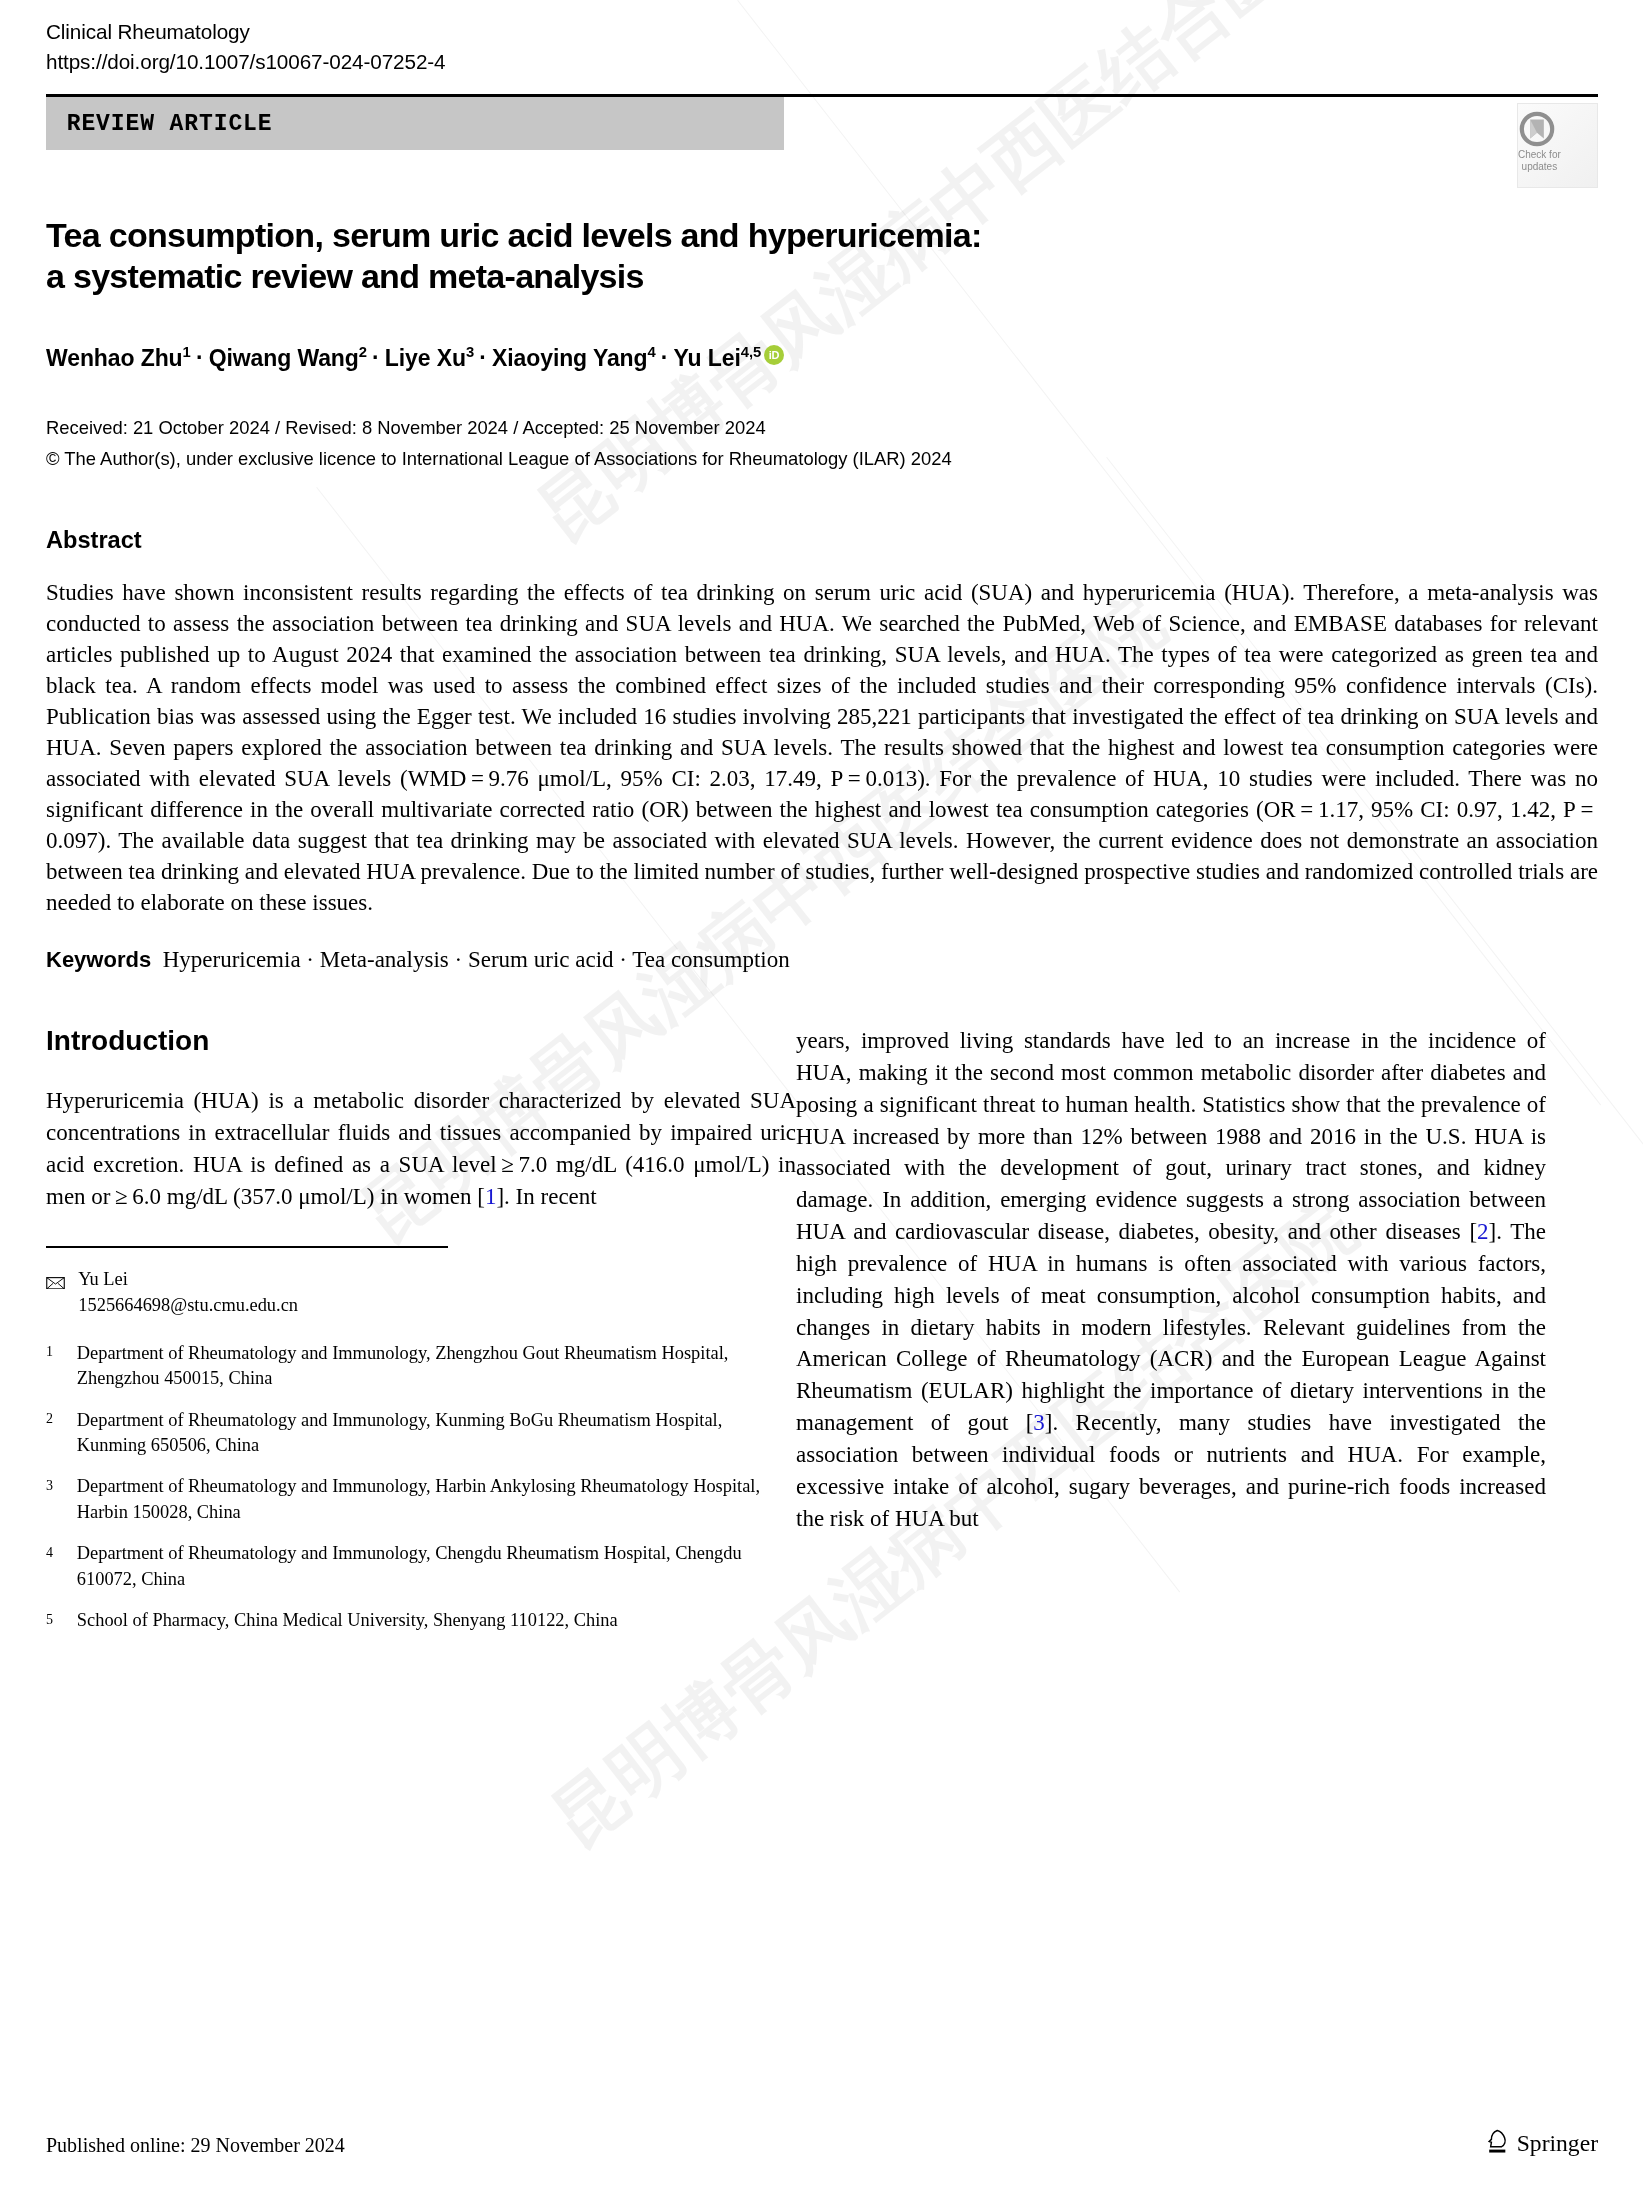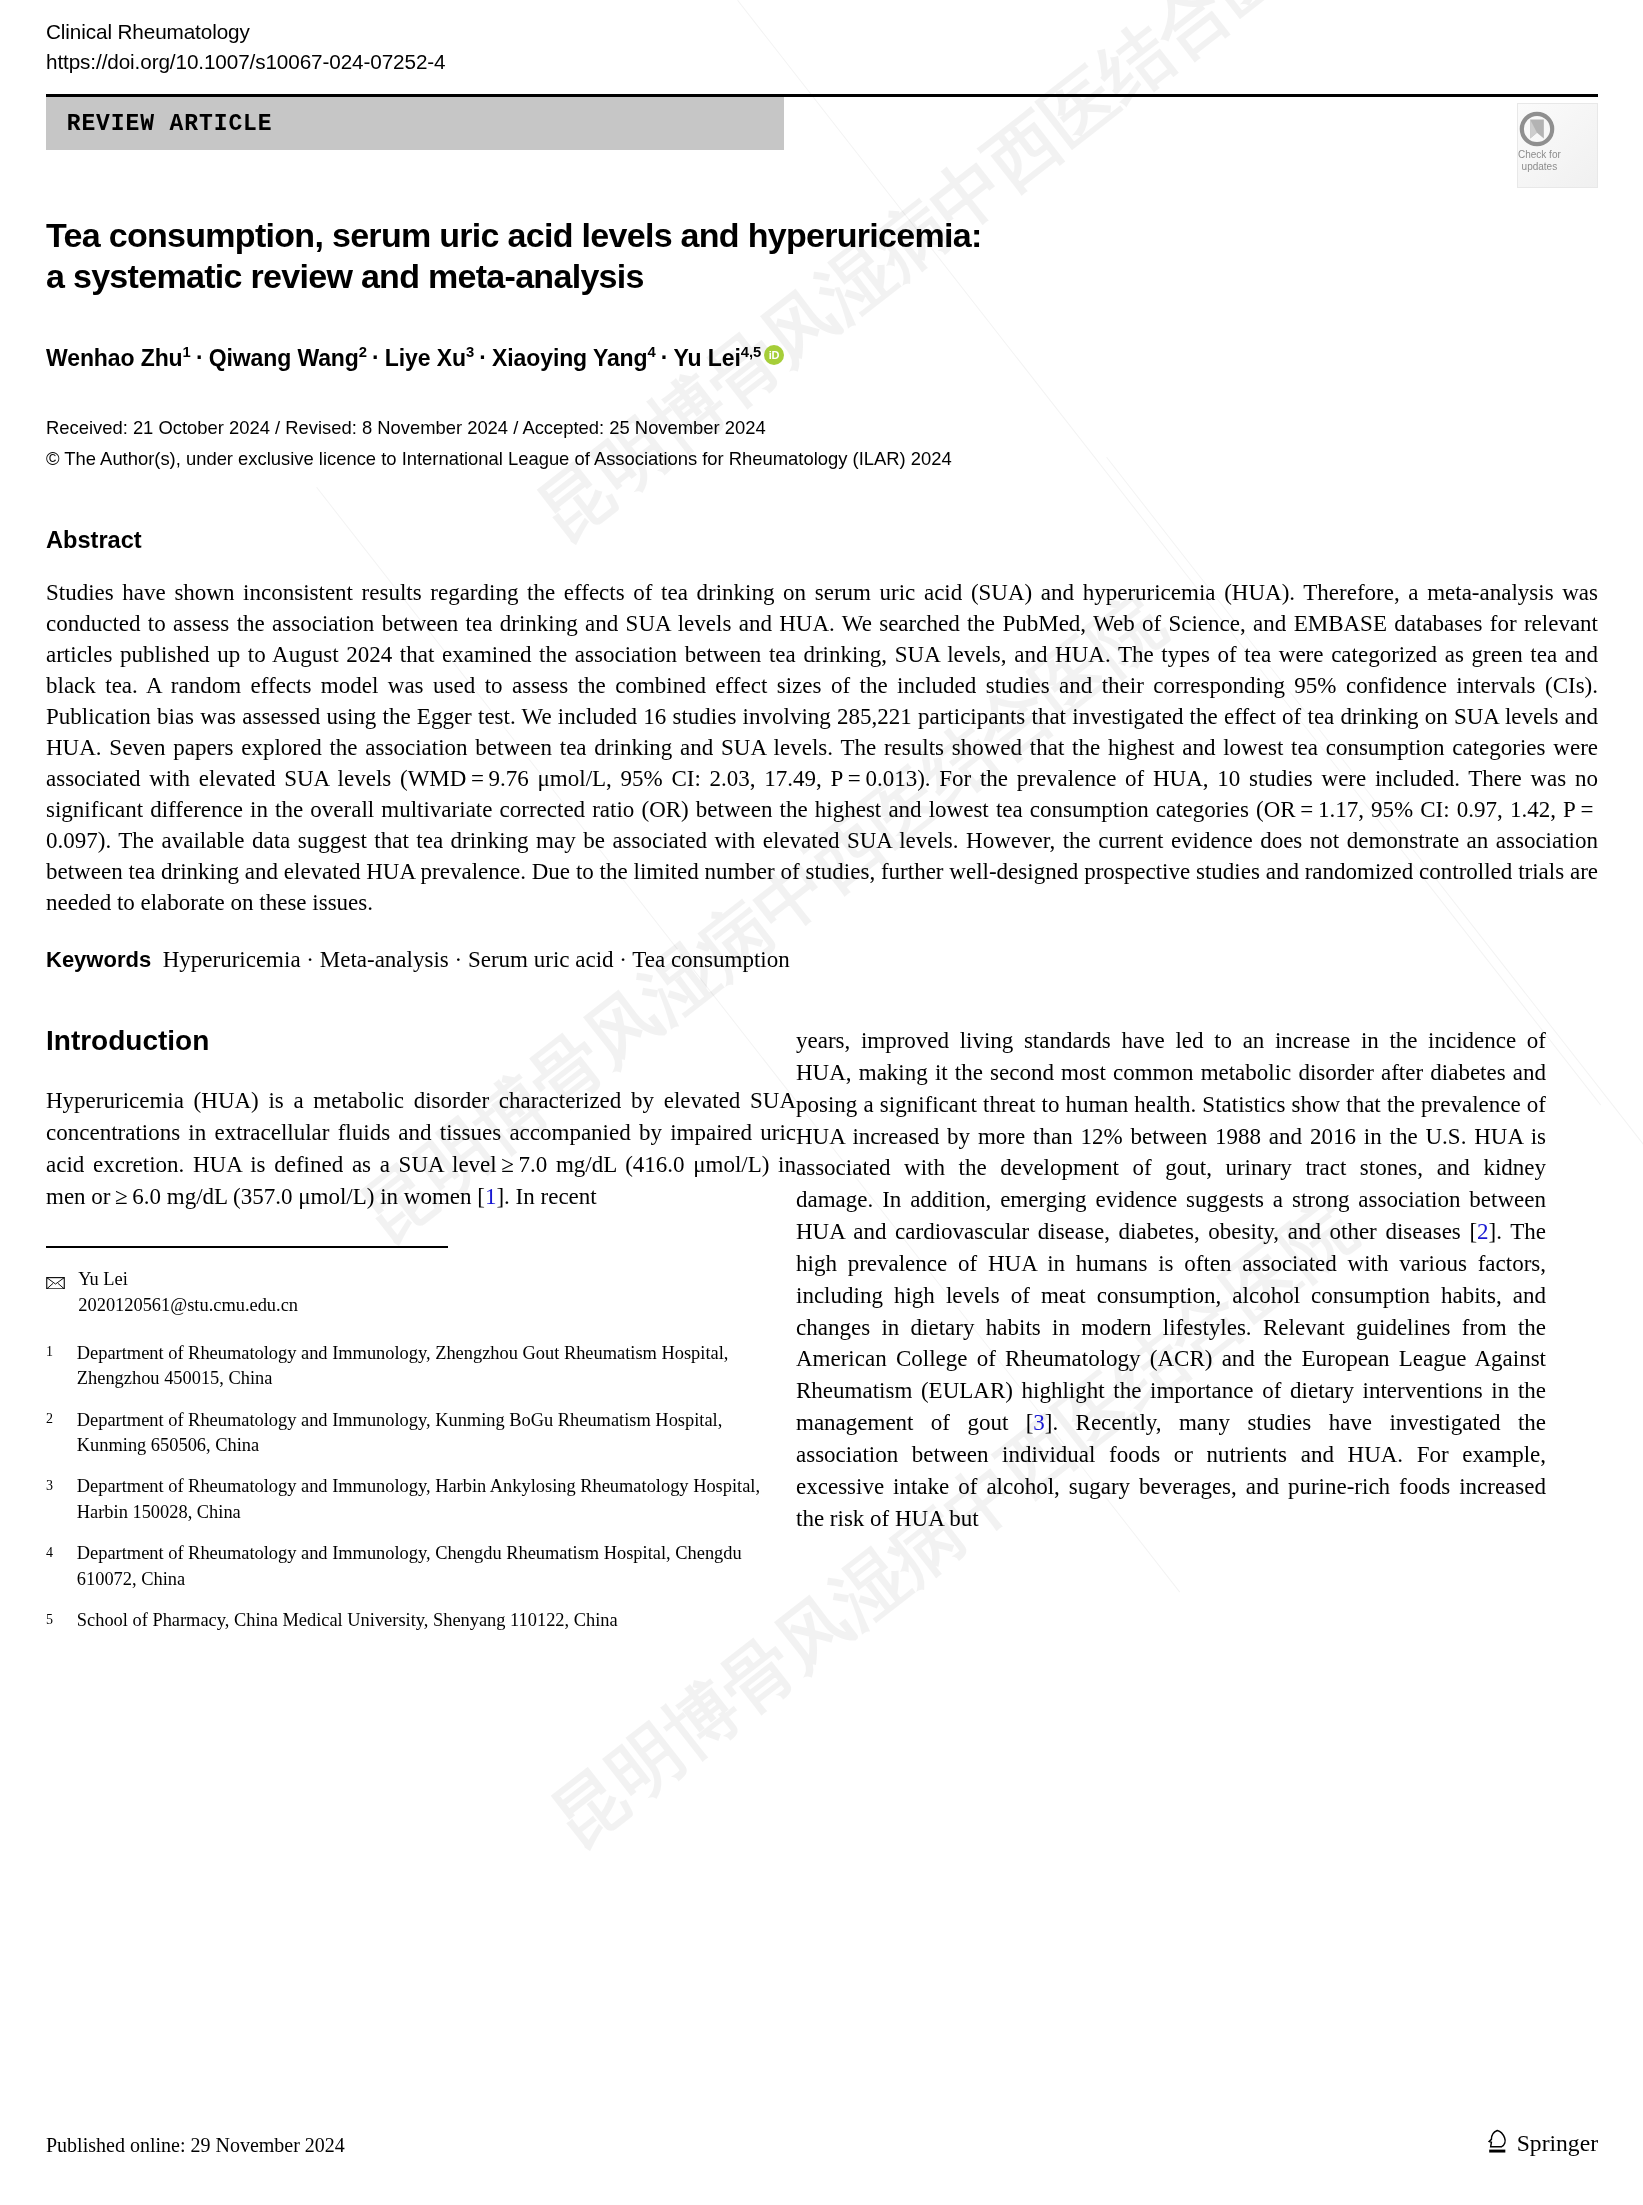--- a/index.html
+++ b/index.html
@@ -364,21 +364,21 @@
 
         <div class="corr">
           <span class="corr-mail">
             <svg viewBox="0 0 24 16" width="19" height="12.5">
               <rect x="0.8" y="0.8" width="22.4" height="14.4" fill="none" stroke="#000" stroke-width="1.4"></rect>
               <path d="M0.8 0.8 L12 9 L23.2 0.8 M0.8 15.2 L9 8 M23.2 15.2 L15 8" fill="none" stroke="#000" stroke-width="1.2"></path>
             </svg>
           </span>
           <span>
             <span>Yu Lei</span><br>
-            <span>2020120561@stu.cmu.edu.cn</span>
+            <span>1525664698@stu.cmu.edu.cn</span>
           </span>
         </div>
 
         <div class="affil-list" id="affiliation-list">
             <div class="affil">
               <span class="affil-num">1</span>
               <span>Department of Rheumatology and Immunology, Zhengzhou Gout Rheumatism Hospital, Zhengzhou 450015, China</span>
             </div>
             <div class="affil">
               <span class="affil-num">2</span>

